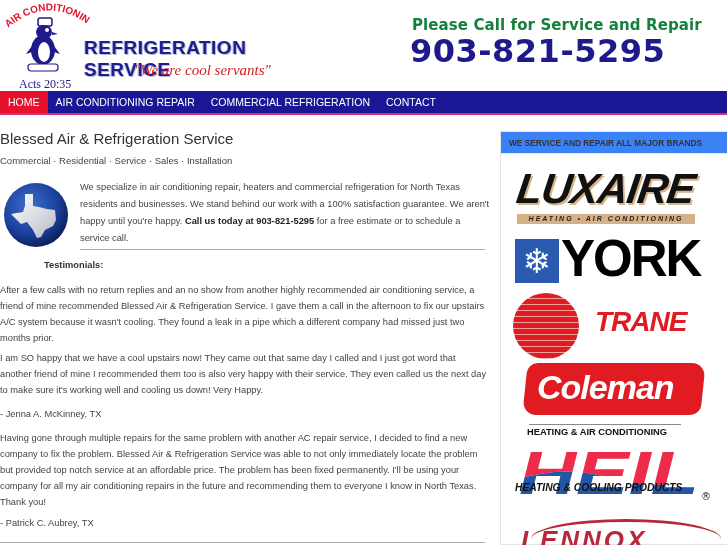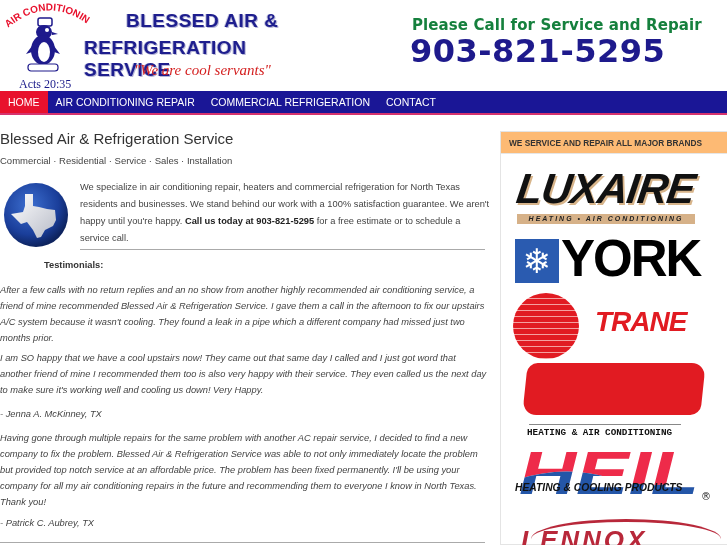--- a/index.html
+++ b/index.html
@@ -29,36 +29,36 @@
 
   
   .main { position:absolute; left:0; top:128px; width:490px; }
   .page-title { font-family:"Liberation Sans", sans-serif; font-size:15px; color:#333; position:absolute; left:0; top:2px; white-space:nowrap; }
   .subtitle { position:absolute; left:0; top:27px; font-family:"Liberation Sans", sans-serif; font-size:9.5px; color:#444; white-space:nowrap; }
   .texas-icon { position:absolute; left:3px; top:54px; width:66px; height:66px; }
   .intro { position:absolute; left:80px; top:51px; width:410px; font-family:"Liberation Sans", sans-serif; font-size:9.3px; line-height:17px; color:#444; }
   .intro b { color:#222;text-align:right; }
   .hr1 { position:absolute; left:80px; top:121px; width:405px; border-top:1px solid #aaa; }
   .testi-label { position:absolute; left:0; top:132px; font-family:"Liberation Sans", sans-serif; font-weight:bold; font-size:9.3px; color:#333;padding-left:44px; }
-  .para { position:absolute; left:0; width:488px; font-family:"Liberation Sans", sans-serif; font-size:9.3px; line-height:16px; color:#444;font-style:italic; }
+  .para { position:absolute; left:0; width:488px; font-family:"Liberation Sans", sans-serif; font-size:9.3px; line-height:16px; color:#444; }
   .hr2 { position:absolute; left:0; top:414px; width:485px; border-top:1px solid #aaa; }
 
   
   .sidebar { position:absolute; left:500px; top:131px; width:227px; height:414px; border:1px solid #e4e4e4; border-right:none; background:#fff; }
-  .sidebar-head { height:22px; line-height:22px; background:#fdba74; border-bottom:1px solid #e6e6e6; padding-left:8px; font-family:"Liberation Sans", sans-serif; font-weight:bold; font-size:8.3px; color:#333; }
+  .sidebar-head { height:22px; line-height:22px; background:#3b82f6; border-bottom:1px solid #e6e6e6; padding-left:8px; font-family:"Liberation Sans", sans-serif; font-weight:bold; font-size:8.3px; color:#333; }
   .luxaire-word { position:absolute; left:16px; top:33px; font-family:"Liberation Sans", sans-serif; font-weight:bold; font-style:italic; font-size:42px; color:#111; letter-spacing:-1px; transform:skewX(-8deg); text-shadow:2px 2px 0 #d7b48a; }
   .luxaire-bar { position:absolute; left:16px; top:82px; width:178px; height:10px; background:#d6b188; font-family:"Liberation Sans", sans-serif; font-weight:bold; font-style:italic; font-size:7px; color:#222; letter-spacing:2px; line-height:10px; text-align:center; }
   .york-box { position:absolute; left:14px; top:107px; width:44px; height:44px; background:#2a5bb0; color:#fff; font-size:34px; line-height:44px; text-align:center; }
   .york-word { position:absolute; left:60px; top:98px; font-family:"Liberation Sans", sans-serif; font-weight:bold; font-size:51px; color:#000; letter-spacing:-2px; line-height:58px; }
   .trane-circle { position:absolute; left:12px; top:161px; width:66px; height:66px; border-radius:50%; background:repeating-linear-gradient(180deg,#e11b22 0 5px,#f4a0a0 5px 6px); }
   .trane-word { position:absolute; left:94px; top:174px; font-family:"Liberation Sans", sans-serif; font-weight:bold; font-style:italic; font-size:28px; color:#e11b22; letter-spacing:-1px; }
   .coleman-box { position:absolute; left:24px; top:231px; width:178px; height:52px; background:#e11b22; border-radius:10px 14px 10px 14px; transform:skewX(-6deg); }
   .coleman-word { position:absolute; left:36px; top:236px; font-family:"Liberation Sans", sans-serif; font-style:italic; font-weight:bold; font-size:34px; color:#fff; letter-spacing:-1px; }
   .coleman-line { position:absolute; left:28px; top:292px; width:152px; border-top:1px solid #888; }
-  .coleman-sub { position:absolute; left:26px; top:295px; font-family:Liberation Mono, monospace; font-weight:bold; font-size:9.3px; color:#111; }
+  .coleman-sub { position:absolute; left:26px; top:295px; font-family:Liberation Sans, sans-serif; font-weight:bold; font-size:9.3px; color:#111; }
   .heil-reg { position:absolute; left:200px; top:359px; font-size:10px; color:#222; }
   .heil-sub { position:absolute; left:14px; top:350px; font-family:"Liberation Sans", sans-serif; font-weight:bold; font-style:italic; font-size:10.3px; color:#111; }
   .lennox-arc { position:absolute; left:30px; top:387px; width:190px; height:40px; border-top:3px solid #b8283a; border-radius:50% 50% 0 0; }
   .lennox-word { position:absolute; left:20px; top:393px; font-family:"Liberation Sans", sans-serif; font-weight:bold; font-style:italic; font-size:26px; color:#b8283a; letter-spacing:3px; }
 </style>
 </head>
 <body>
 
 <div class="header">
   <div class="logo-area">
@@ -74,21 +74,20 @@
       <rect x="14" y="2" width="14" height="8" rx="2" fill="#fff" stroke="#1e1a8c" stroke-width="1.5"></rect>
       <ellipse cx="20" cy="16" rx="8" ry="7" fill="#1e1a8c"></ellipse>
       <circle cx="23" cy="14" r="2" fill="#fff"></circle>
       <path d="M28 16 L34 18 L28 19 Z" fill="#1e1a8c"></path>
       <ellipse cx="19" cy="34" rx="12" ry="15" fill="#1e1a8c"></ellipse>
       <ellipse cx="20" cy="36" rx="6" ry="10" fill="#fff"></ellipse>
       <path d="M8 30 L2 38 L8 36 Z M30 30 L36 38 L30 36 Z" fill="#1e1a8c"></path>
       <rect x="4" y="48" width="30" height="7" rx="3" fill="#fff" stroke="#1e1a8c" stroke-width="1.2"></rect>
     </svg>
     <div class="acts">Acts 20:35</div>
-    <div class="brand-line1">BLESSED AIR &amp;</div>
     <div class="brand-line2">REFRIGERATION SERVICE</div>
     <div class="tagline">"We are cool servants"</div>
   </div>
   <div class="call-text">Please Call for Service and Repair</div>
   <div class="phone-big">903-821-5295</div>
 </div>
 
 <div class="nav">
   <div class="nav-item active">HOME</div>
   <div class="nav-item">AIR CONDITIONING REPAIR</div>
@@ -137,20 +136,21 @@
   <div class="luxaire-word">LUXAIRE</div>
   <div class="luxaire-bar">HEATING • AIR CONDITIONING</div>
 
   <div class="york-box">❄</div>
   <div class="york-word">YORK</div>
 
   <div class="trane-circle"></div>
   <div class="trane-word">TRANE</div>
 
   <div class="coleman-box"></div>
+  <div class="coleman-word">Coleman</div>
   <div class="coleman-line"></div>
   <div class="coleman-sub">HEATING &amp; AIR CONDITIONING</div>
 
   <svg style="position:absolute;left:14px;top:312px" width="190" height="58" viewBox="0 0 190 58">
     <text x="4" y="50" font-family="Liberation Sans, sans-serif" font-weight="bold" font-style="italic" font-size="62" fill="#ee2b4a" textLength="180" lengthAdjust="spacingAndGlyphs" id="heil-text">HEIL</text>
     <path d="M0 36 Q50 20 95 34 Q140 48 190 34 L190 58 L0 58 Z" fill="#fff" opacity="0.9"></path>
     <clipPath id="hc">
         <path d="M0 36 Q50 20 95 34 Q140 48 190 34 L190 58 L0 58 Z"></path>
       </clipPath>
     <text x="4" y="50" clip-path="url(#hc)" font-family="Liberation Sans, sans-serif" font-weight="bold" font-style="italic" font-size="62" fill="#2456a8" textLength="180" lengthAdjust="spacingAndGlyphs" id="heil-text2">HEIL</text>

